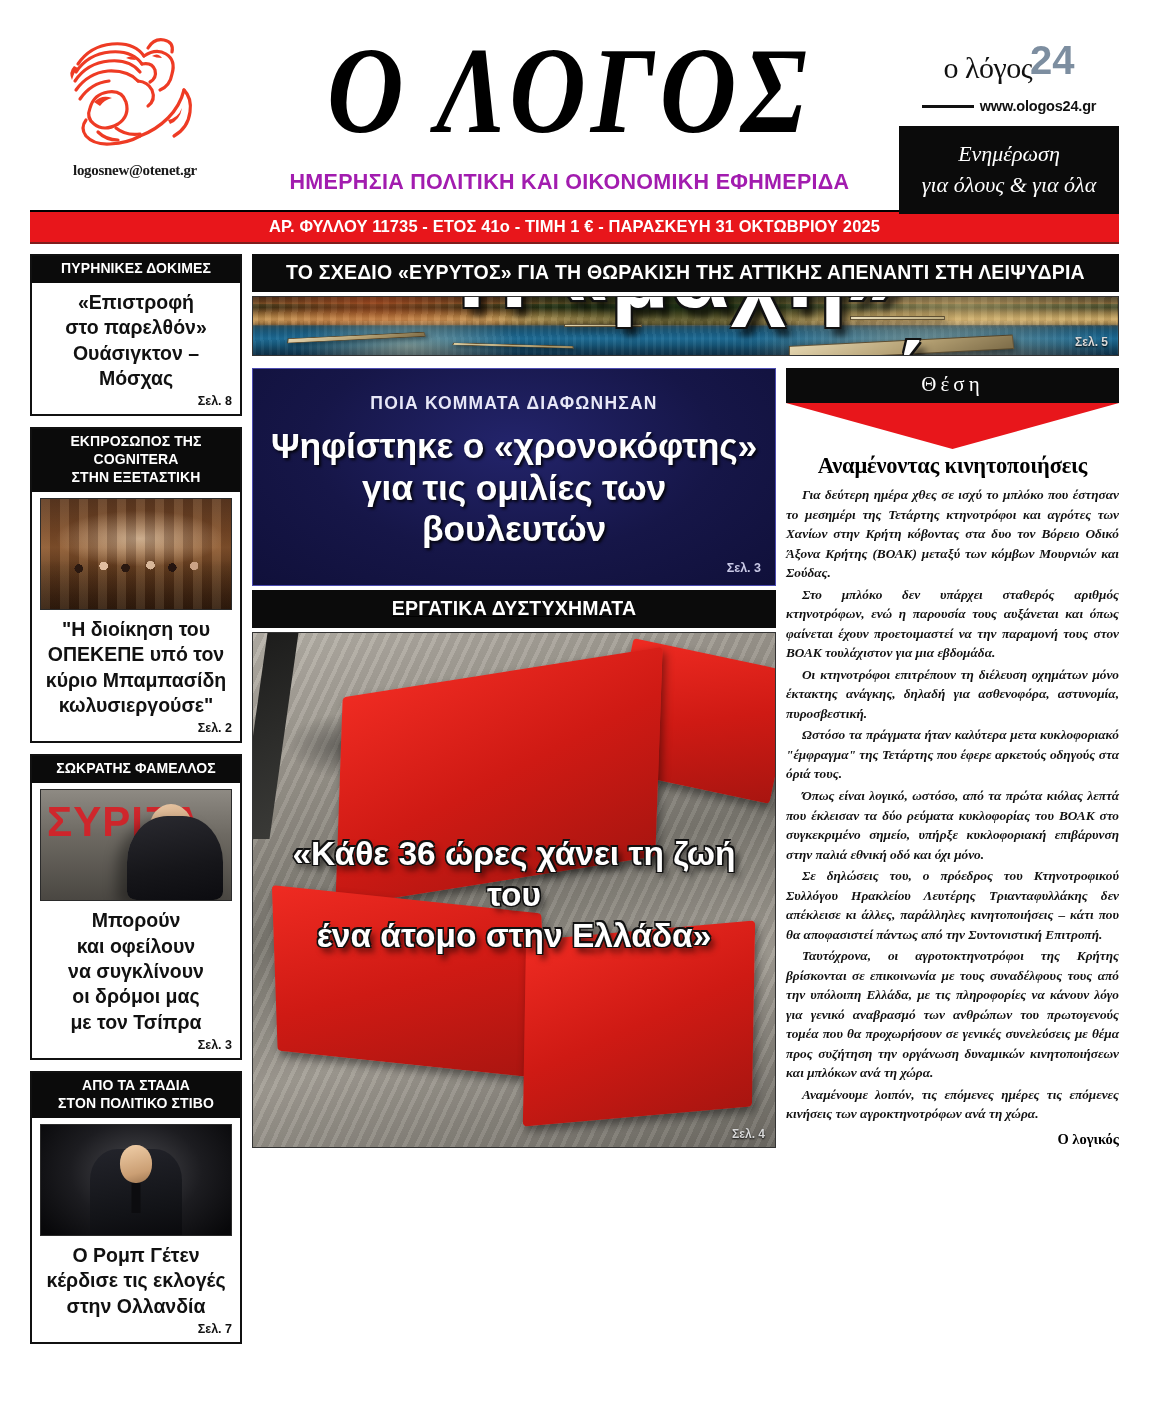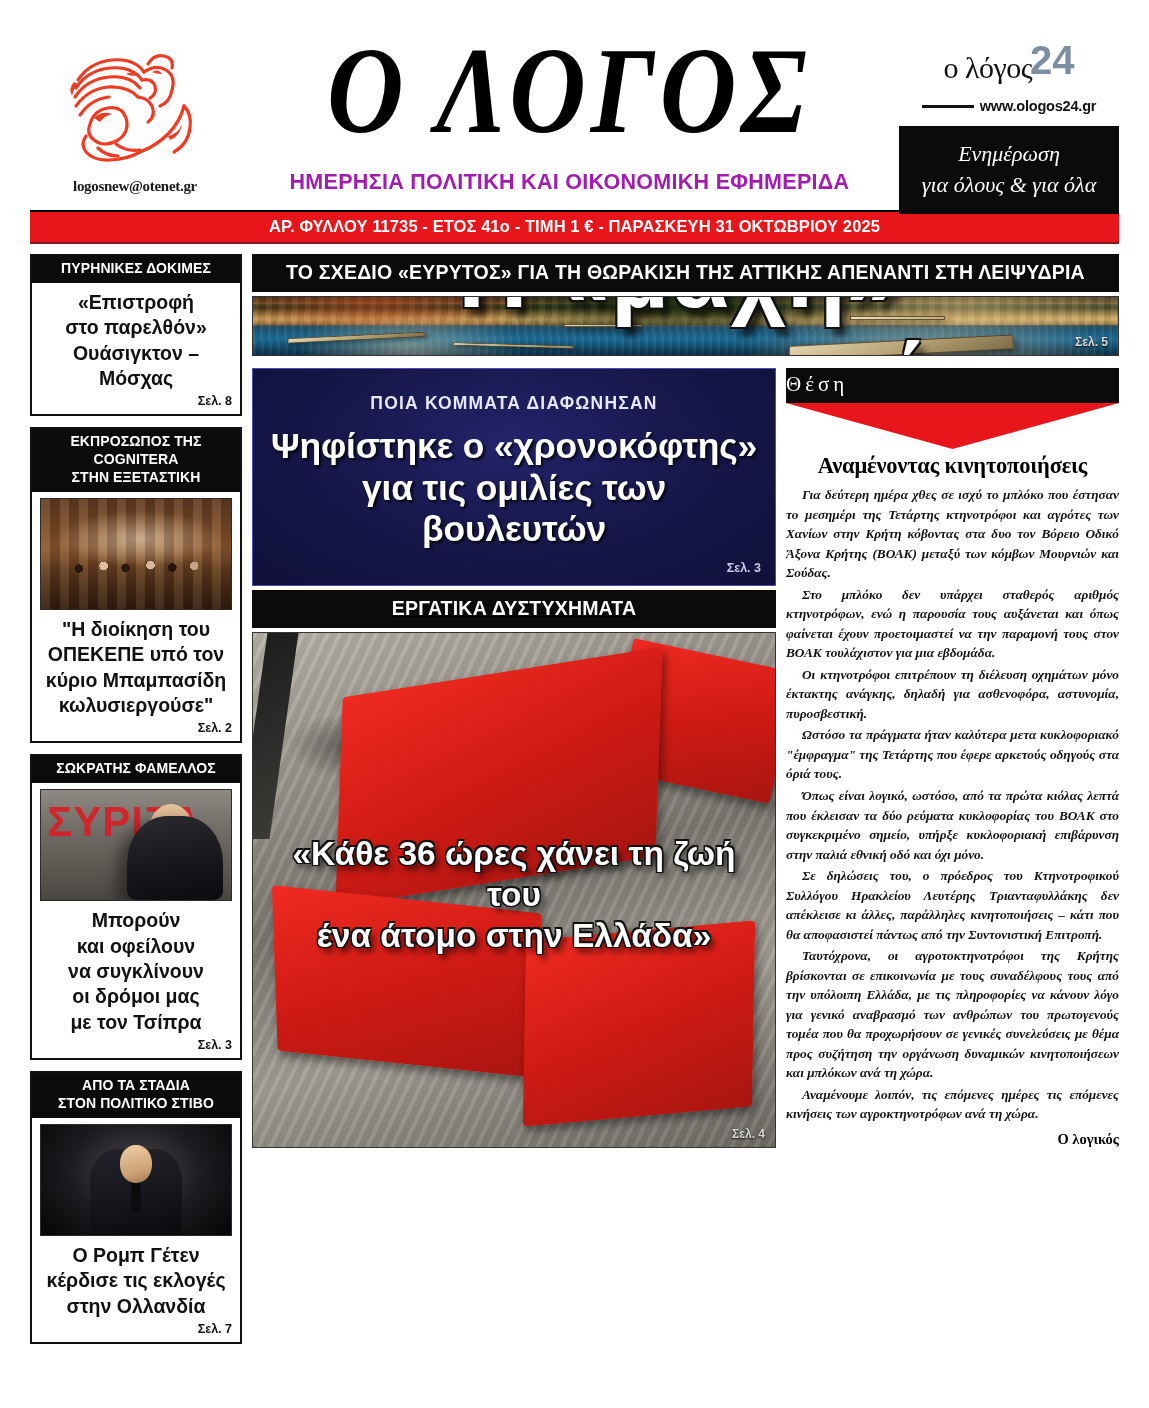--- a/index.html
+++ b/index.html
@@ -19,21 +19,21 @@
   
   .masthead {
     position: relative;
     height: 210px;
     display: flex;
     align-items: flex-start;
     padding: 0 30px;
   }
   .mh-logo {
     width: 210px;
-    padding-top: 48px;
+    padding-top: 32px;
     text-align: center;
   }
   .mh-logo-art { width: 150px; height: 126px; display: block; margin: 0 auto; }
   .mh-email {
     font-family: "Liberation Serif", "DejaVu Serif", serif;
     font-weight: bold;
     font-size: 15px;
     letter-spacing: -0.3px;
     margin-top: 4px;
     color: #1a1a1a;
@@ -283,21 +283,21 @@
     text-shadow:
       -1.5px -1.5px 0 #111, 1.5px -1.5px 0 #111,
       -1.5px 1.5px 0 #111, 1.5px 1.5px 0 #111,
       4px 5px 6px rgba(0,0,0,.7);
   }
 
   
   .thesi-bar {
     background: #0b0b0b;
     color: #fff;
-    text-align: left;
+    text-align: center;
     font-family: "Liberation Serif", "DejaVu Serif", serif;
     font-size: 21px;
     letter-spacing: 4px;
     padding: 4px 0 6px;
   }
   .thesi-arrow {
     width: 100%; height: 46px; display: block;
   }
   .thesi-title {
     font-family: "Liberation Serif", "DejaVu Serif", serif;

